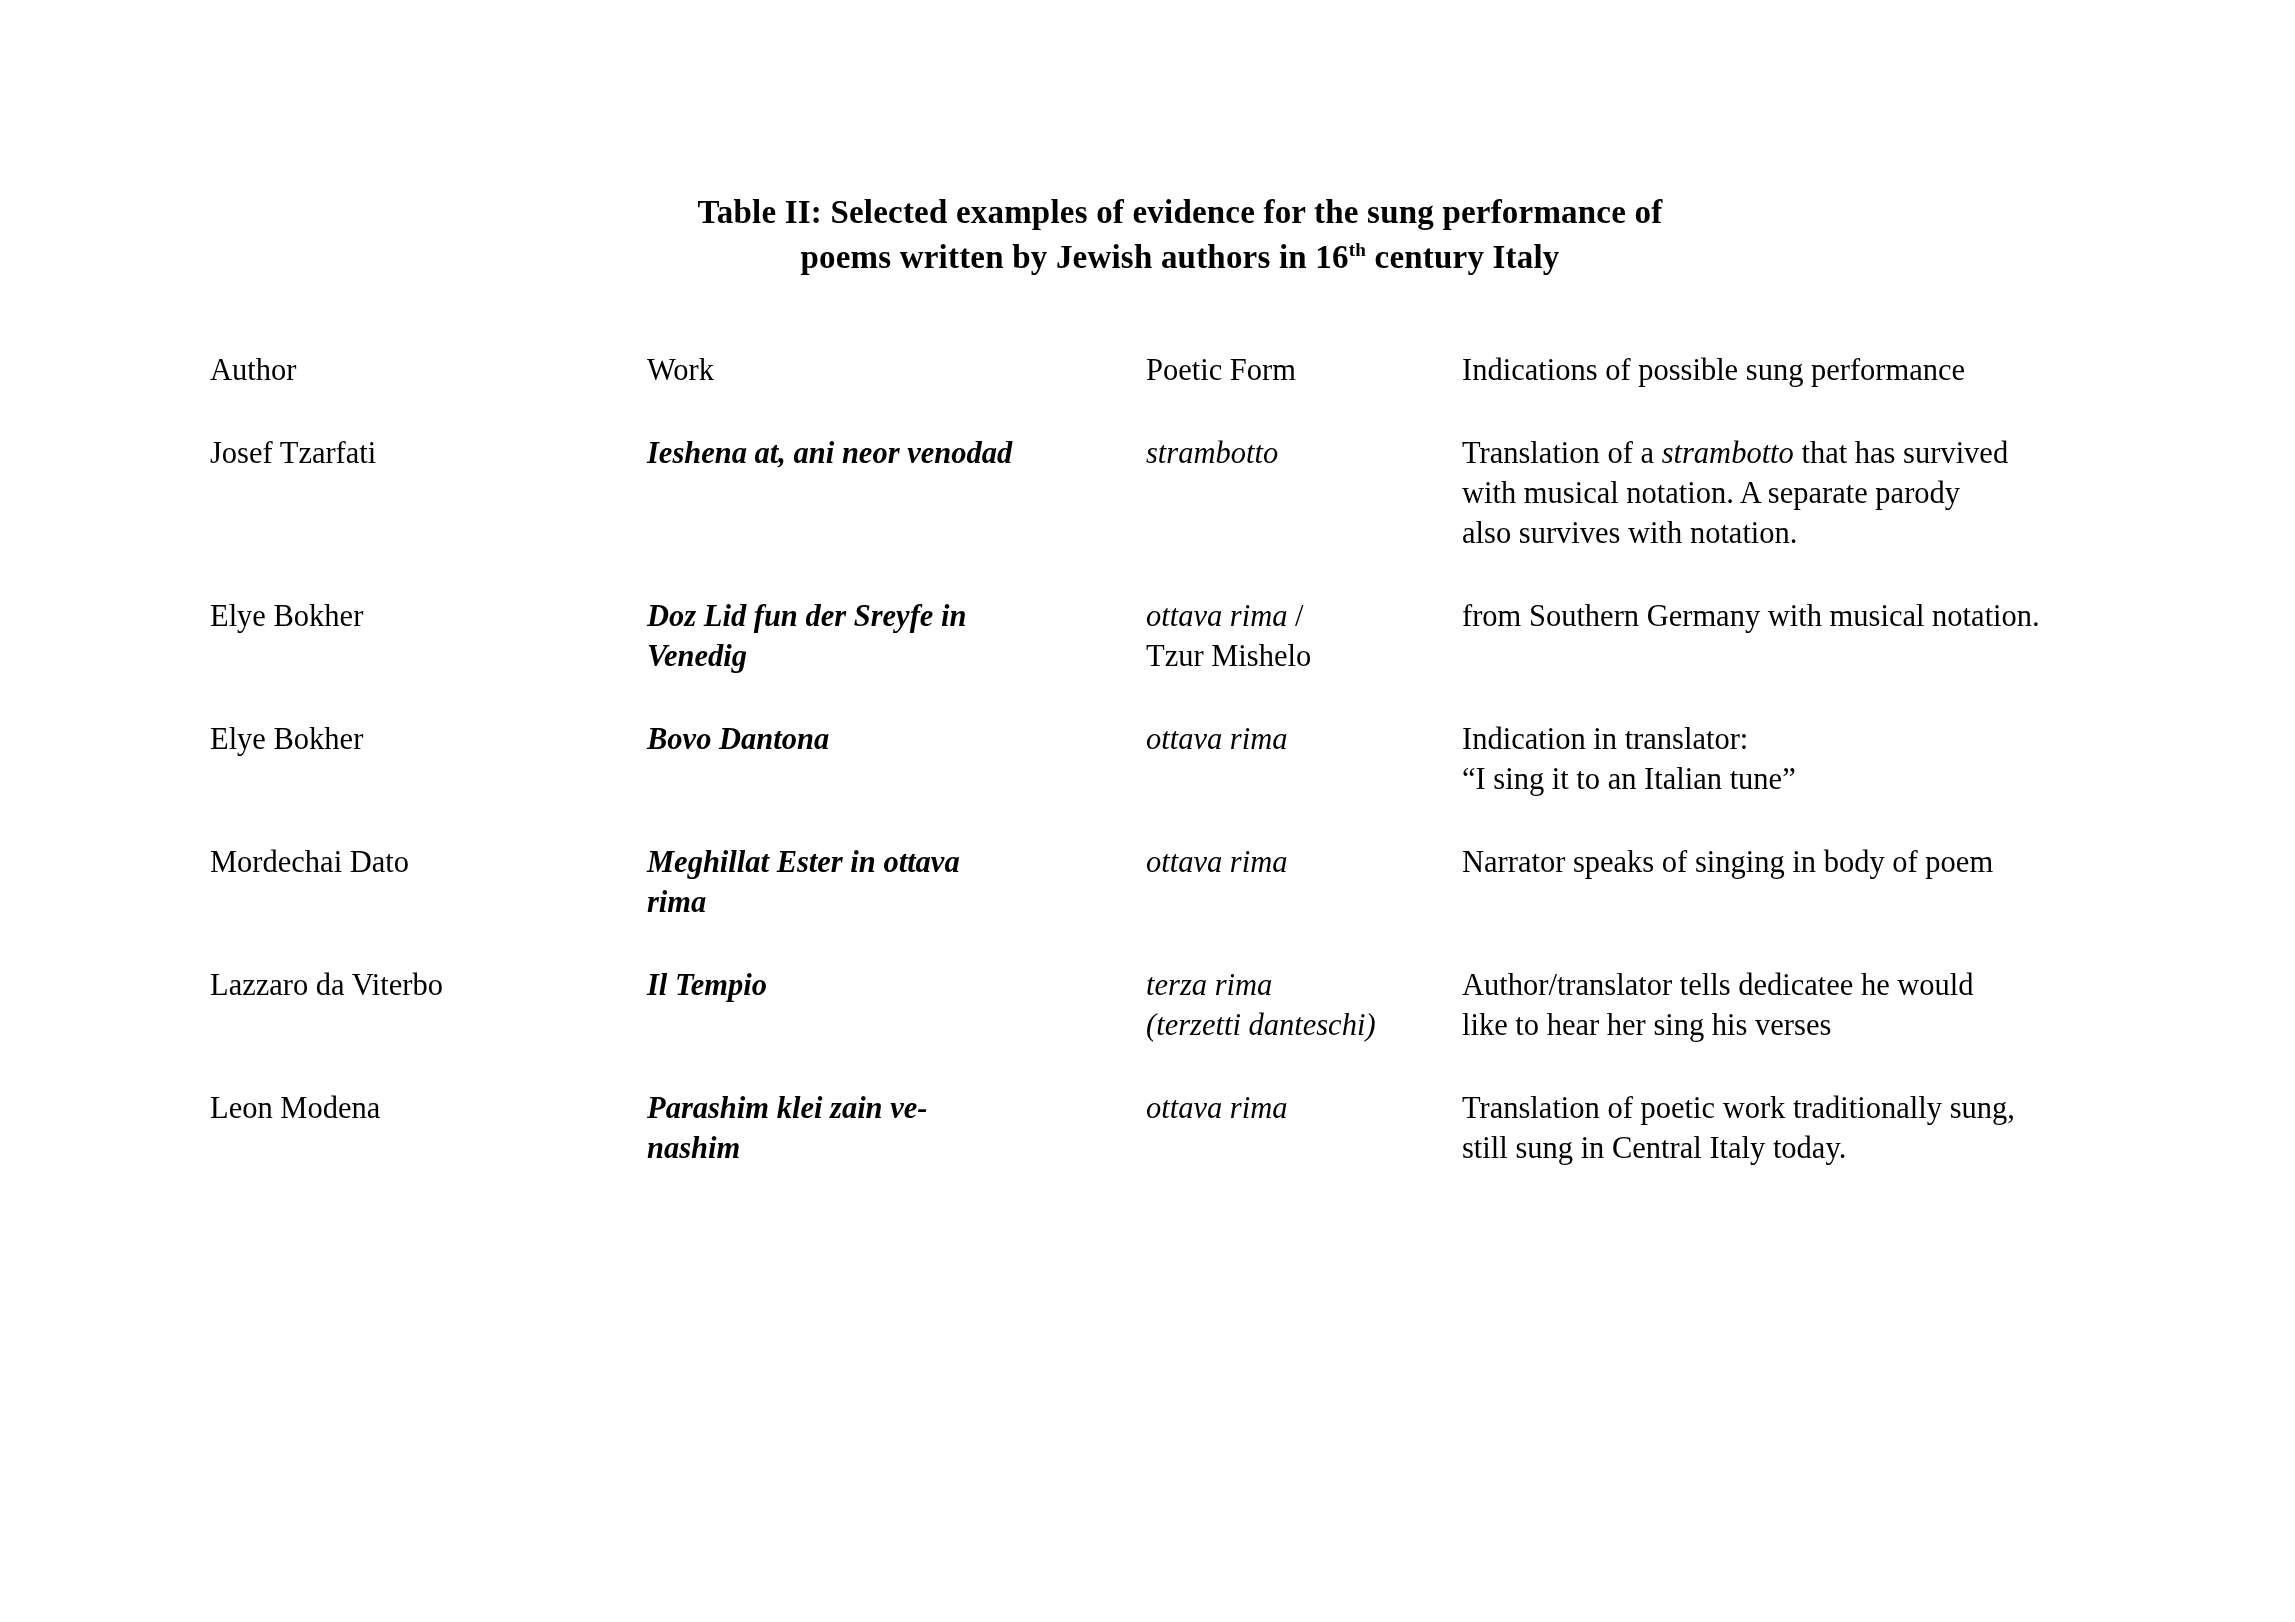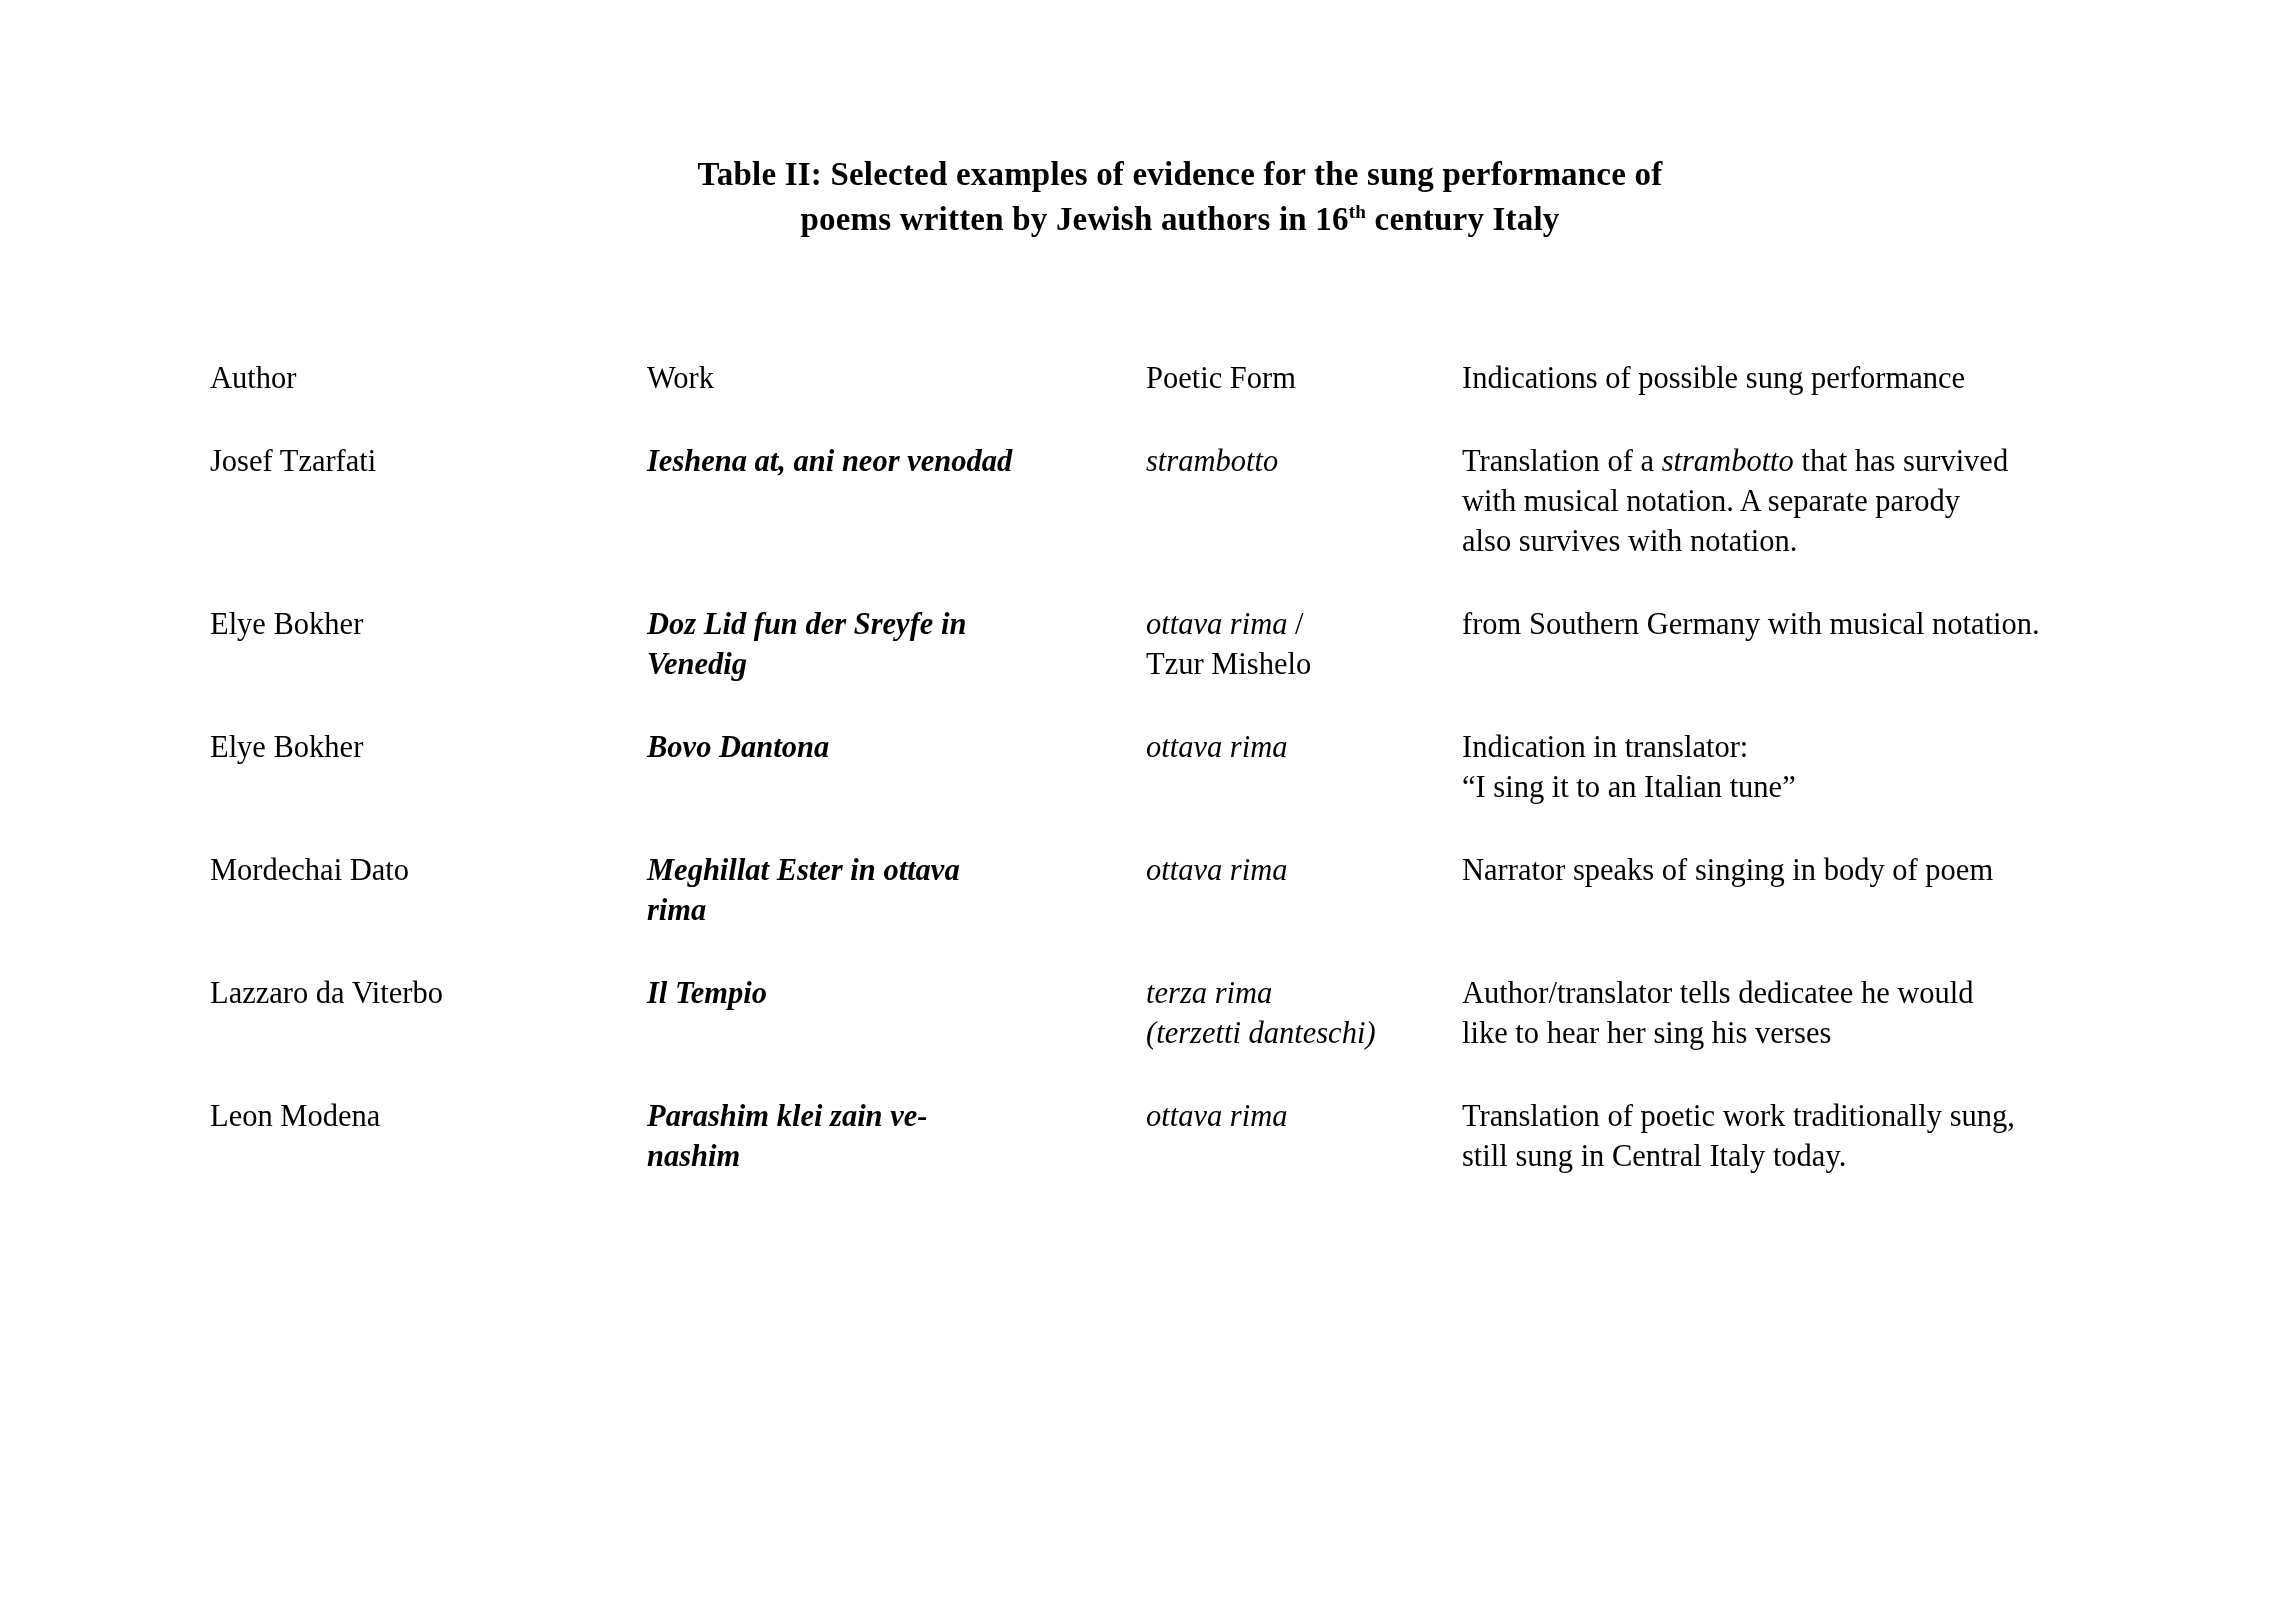--- a/index.html
+++ b/index.html
@@ -23,28 +23,29 @@
     left: 210px;
     top: 152px;
     width: 1940px;
   }
   .doc-title {
     text-align: center;
     font-weight: bold;
     font-size: 33px;
     line-height: 45px;
     letter-spacing: 0.2px;
+    margin-top: 38px;
   }
   .doc-title sup {
     font-size: 0.58em;
     vertical-align: super;
     line-height: 0;
   }
   .table-grid {
-    margin-top: 116px;
+    margin-top: 70px;
     display: grid;
     grid-template-columns: 437px 499px 316px 1fr;
     row-gap: 43px;
     font-size: 30.5px;
     line-height: 40px;
   }
   .table-row { display: contents; }
   .cell { padding-right: 18.5px; }
   .cell .line { white-space: nowrap; }
   .header-cell { font-weight: normal; }

